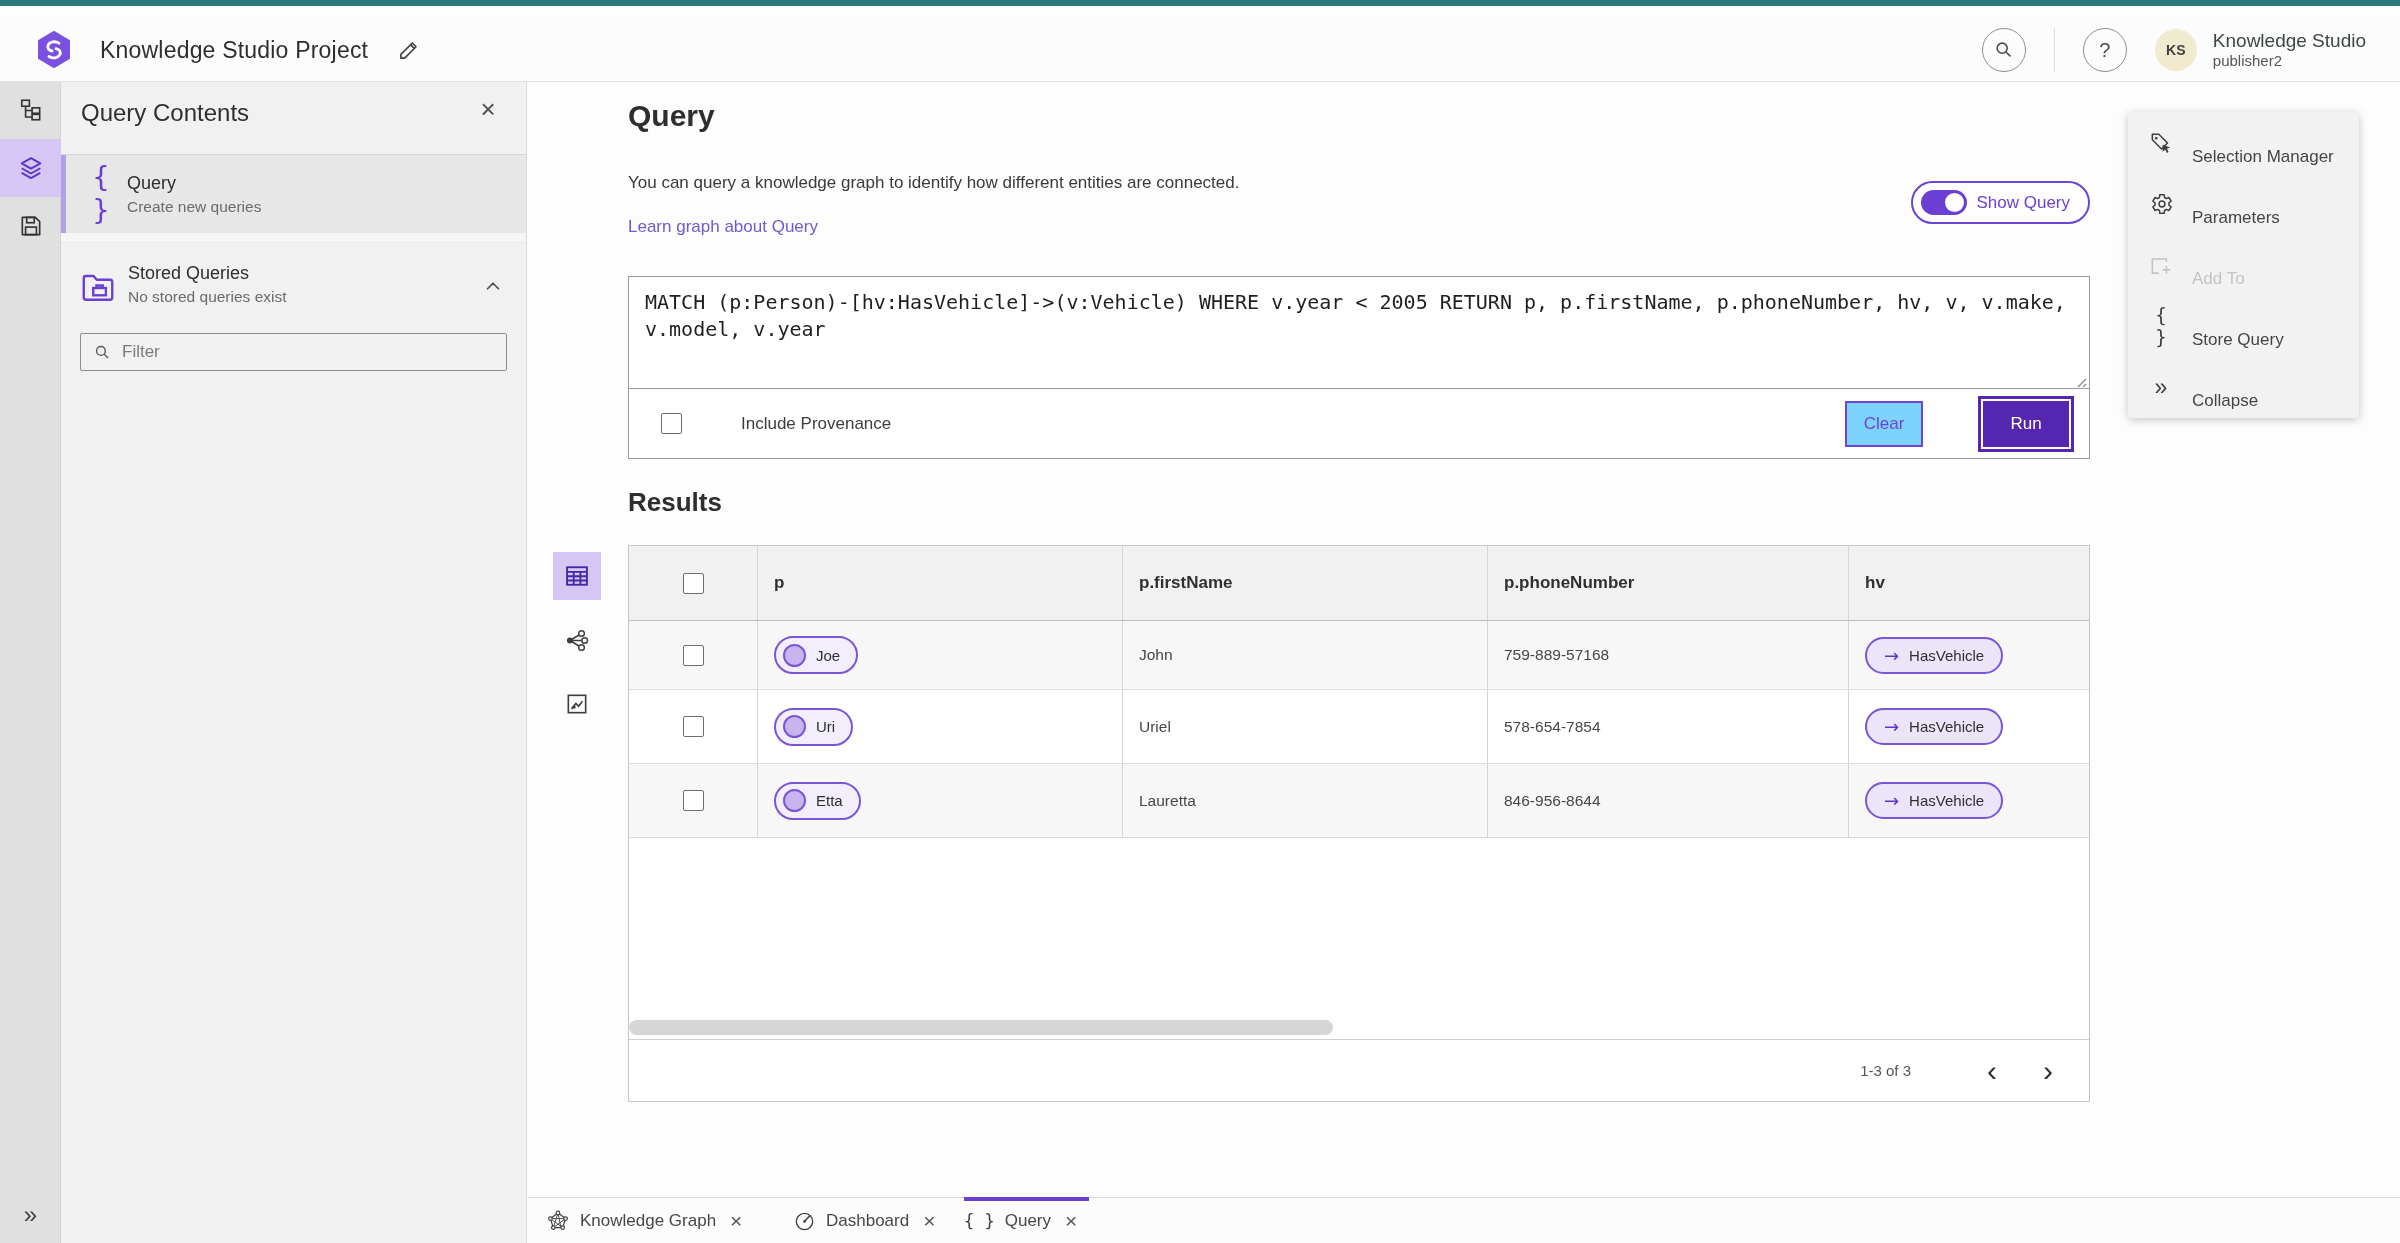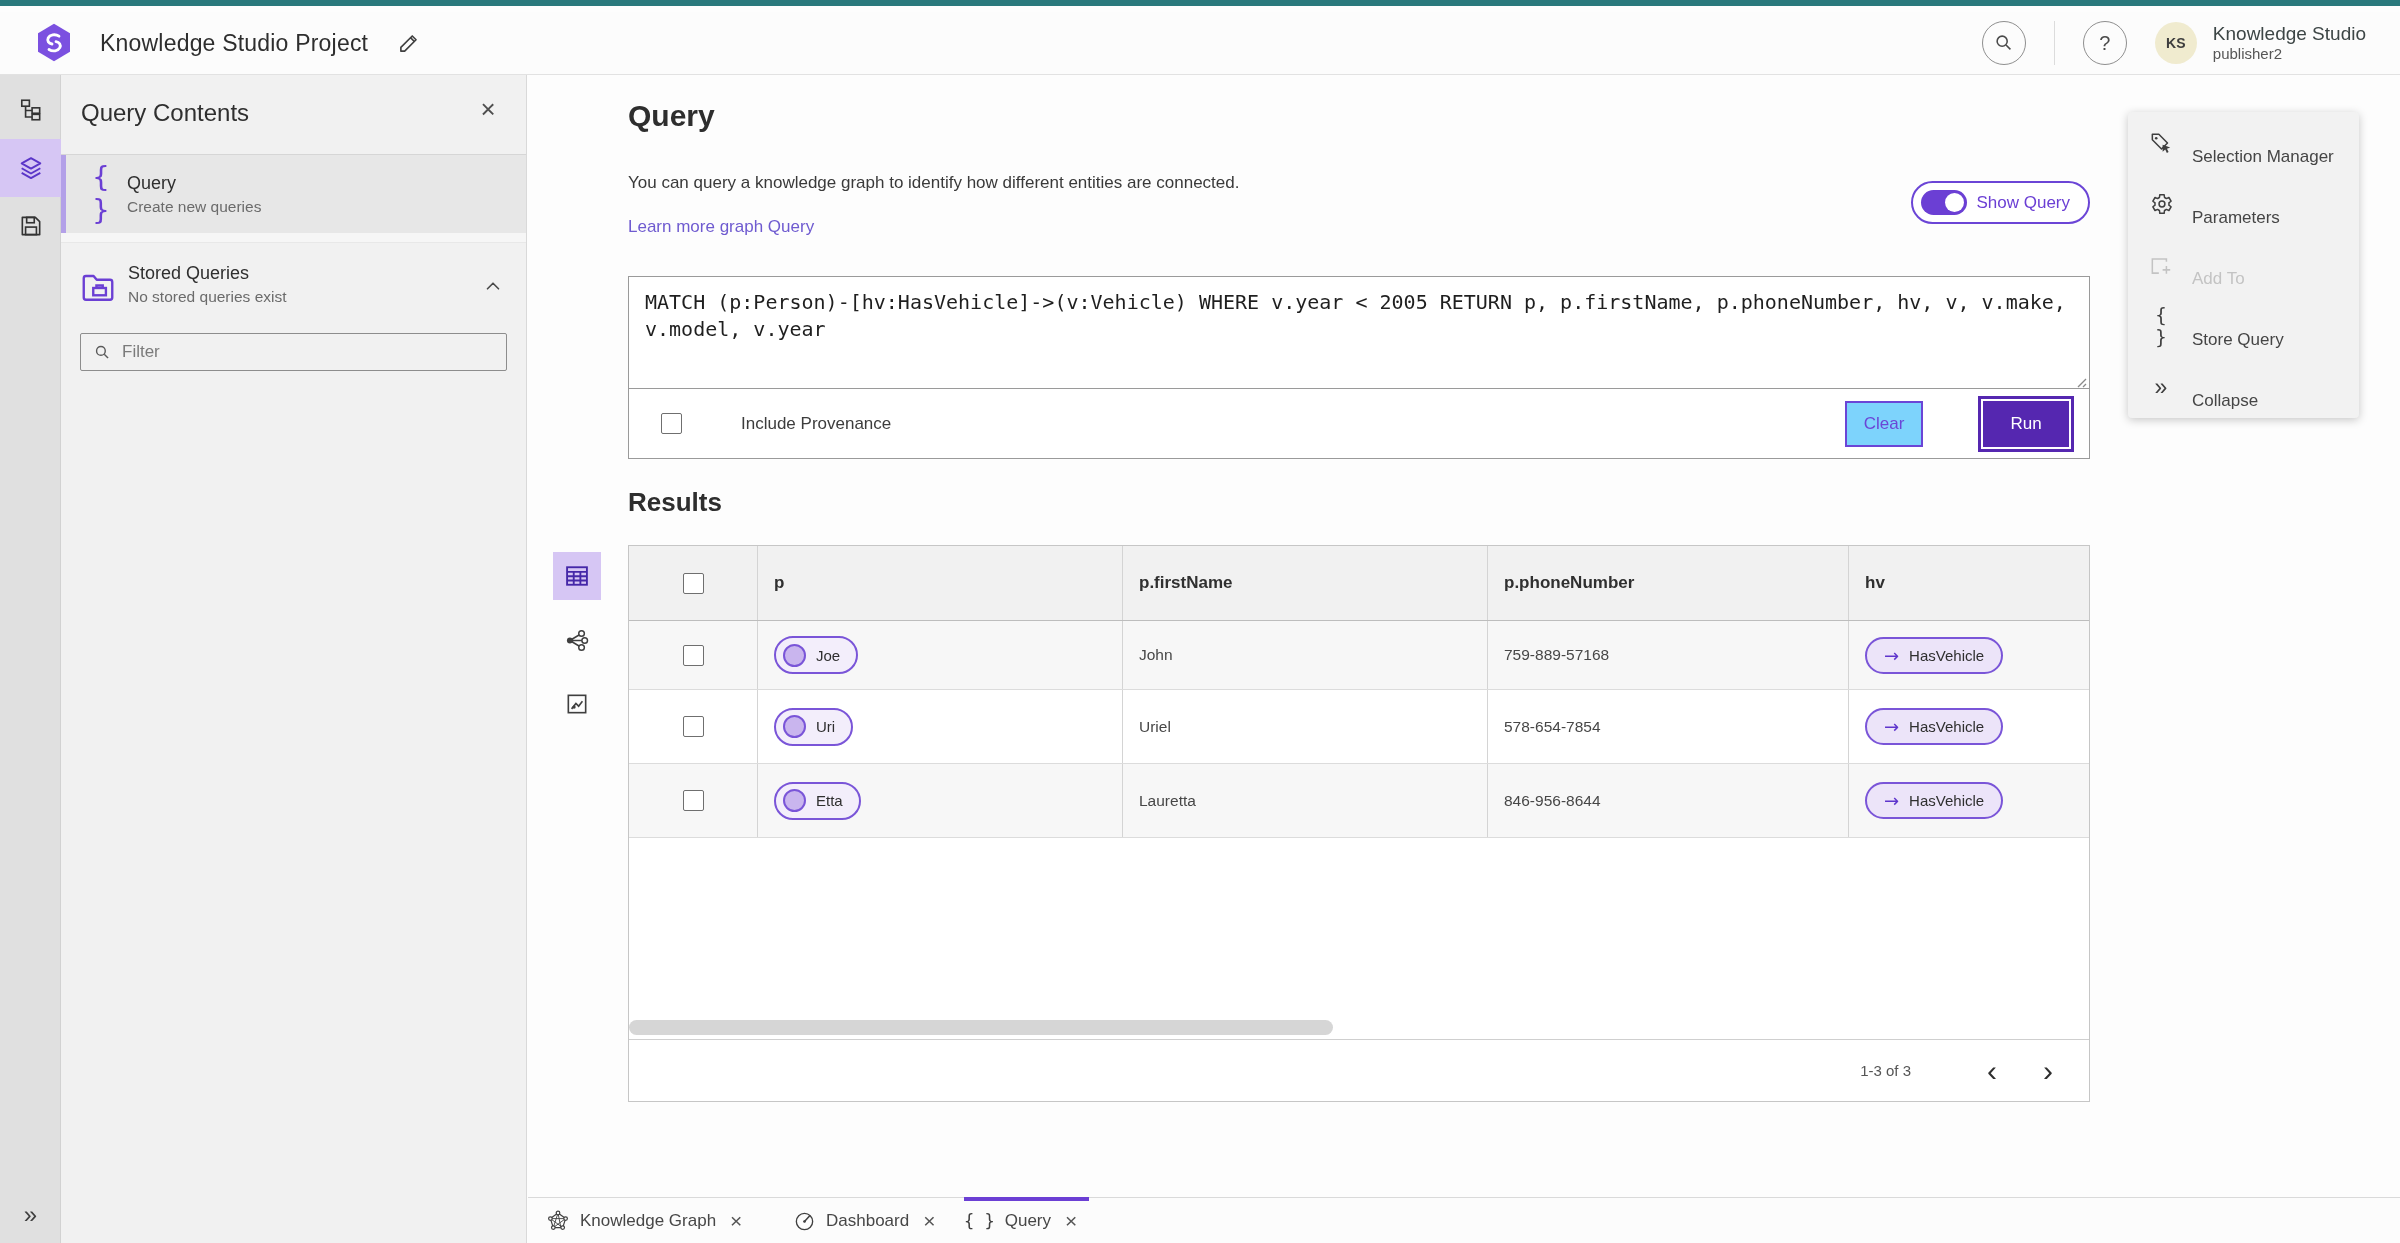--- a/index.html
+++ b/index.html
@@ -1,20 +1,20 @@
 <!DOCTYPE html>
 <html><head>
 <meta charset="utf-8">
 <style>
   * { margin:0; padding:0; box-sizing:border-box; }
   html,body { width:2400px; height:1243px; overflow:hidden; font-family:"Liberation Sans", sans-serif; background:#fdfdfd; }
 
   
   .teal-strip { position:absolute; left:0; top:0; width:2400px; height:6px; background:#2a797c; }
-  .top-bar { position:absolute; left:0; top:12px; width:2400px; height:63px; background:#fcfcfc;
+  .top-bar { position:absolute; left:0; top:19px; width:2400px; height:63px; background:#fcfcfc;
              border-bottom:1px solid #e2e2e2; display:flex; align-items:center; padding:0 34px; z-index:30; }
   .logo { width:40px; height:42px; flex:0 0 auto; }
   .app-title { margin-left:26px; font-size:23px; color:#2e2e2e; letter-spacing:.2px; }
   .edit-ic { margin-left:28px; width:26px; height:26px; cursor:pointer; }
   .top-right { margin-left:auto; display:flex; align-items:center; }
   .circle-btn { width:44px; height:44px; border:1.5px solid #8f8f8f; border-radius:50%; background:transparent;
                 display:flex; align-items:center; justify-content:center; color:#4a4a4a; font-size:20px; cursor:pointer; }
   .tb-divider { width:1px; height:44px; background:#dcdcdc; margin:0 28px; }
   .avatar { width:42px; height:42px; border-radius:50%; background:#f0ebcf; display:flex; align-items:center;
             justify-content:center; font-size:14px; font-weight:700; color:#3e3e3e; margin-left:28px; cursor:pointer; }
@@ -228,21 +228,21 @@
       <circle cx="10" cy="10" r="5.5" stroke="currentColor" stroke-width="1.8" fill="none"></circle>
       <path d="M14.2 14.2L19 19" stroke="currentColor" stroke-width="1.8"></path>
     </svg>
     <input class="filter-input" placeholder="Filter" style="">
   </div>
 </div>
 
 <div class="main">
   <div class="page-title">Query</div>
   <div class="page-desc">You can query a knowledge graph to identify how different entities are connected.</div>
-  <div class="learn-link">Learn more graph Query</div>
+  <div class="learn-link">Learn graph about Query</div>
 
   <div class="show-query">
     <div class="toggle">
         <div class="toggle-knob"></div>
       </div>
     <div class="show-query-label">Show Query</div>
   </div>
 
   <div class="query-box">
     <textarea class="query-textarea" spellcheck="false" style="">MATCH (p:Person)-[hv:HasVehicle]-&gt;(v:Vehicle) WHERE v.year &lt; 2005 RETURN p, p.firstName, p.phoneNumber, hv, v, v.make, v.model, v.year</textarea>

